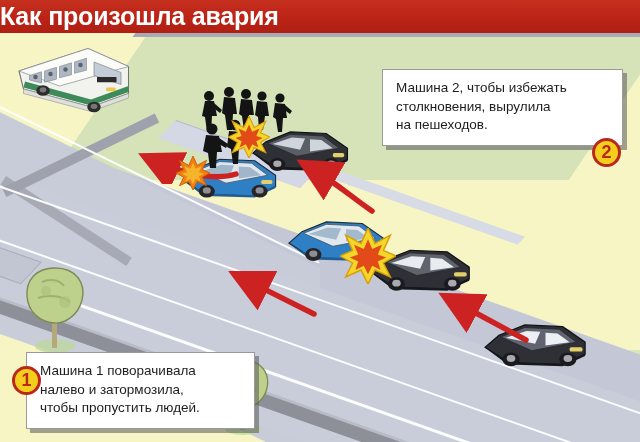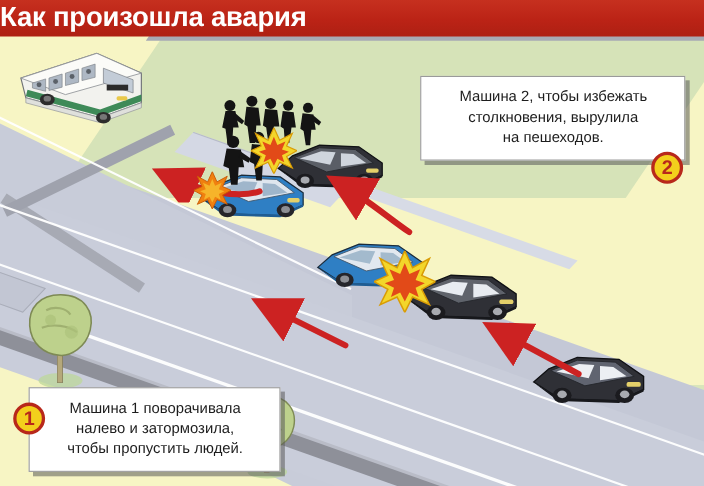--- a/index.html
+++ b/index.html
@@ -175,21 +175,21 @@
     z-index:50;
     padding:9px 12px 10px 13px;
     color:#1d1d1d;
     font-size:13.5px;
     line-height:18.5px;
     font-family:"Liberation Sans",sans-serif;
   }
   #callout-2{left:382px;top:69px;width:214px;}
   #callout-1{left:26px;top:304px;width:202px;margin-top:48px;}
 
-  .callout p{margin:0;white-space:pre-line;text-align:center;}
+  .callout p{margin:0;white-space:pre-line;}
 
   
   .badge{
     position:absolute;width:29px;height:29px;border-radius:50%;
     background:#f3cf1c;border:3px solid #b8281b;
     box-sizing:border-box;
     color:#b8281b;font-weight:bold;font-size:18px;
     text-align:center;line-height:23px;
     z-index:55;
     font-family:"Liberation Sans",sans-serif;

